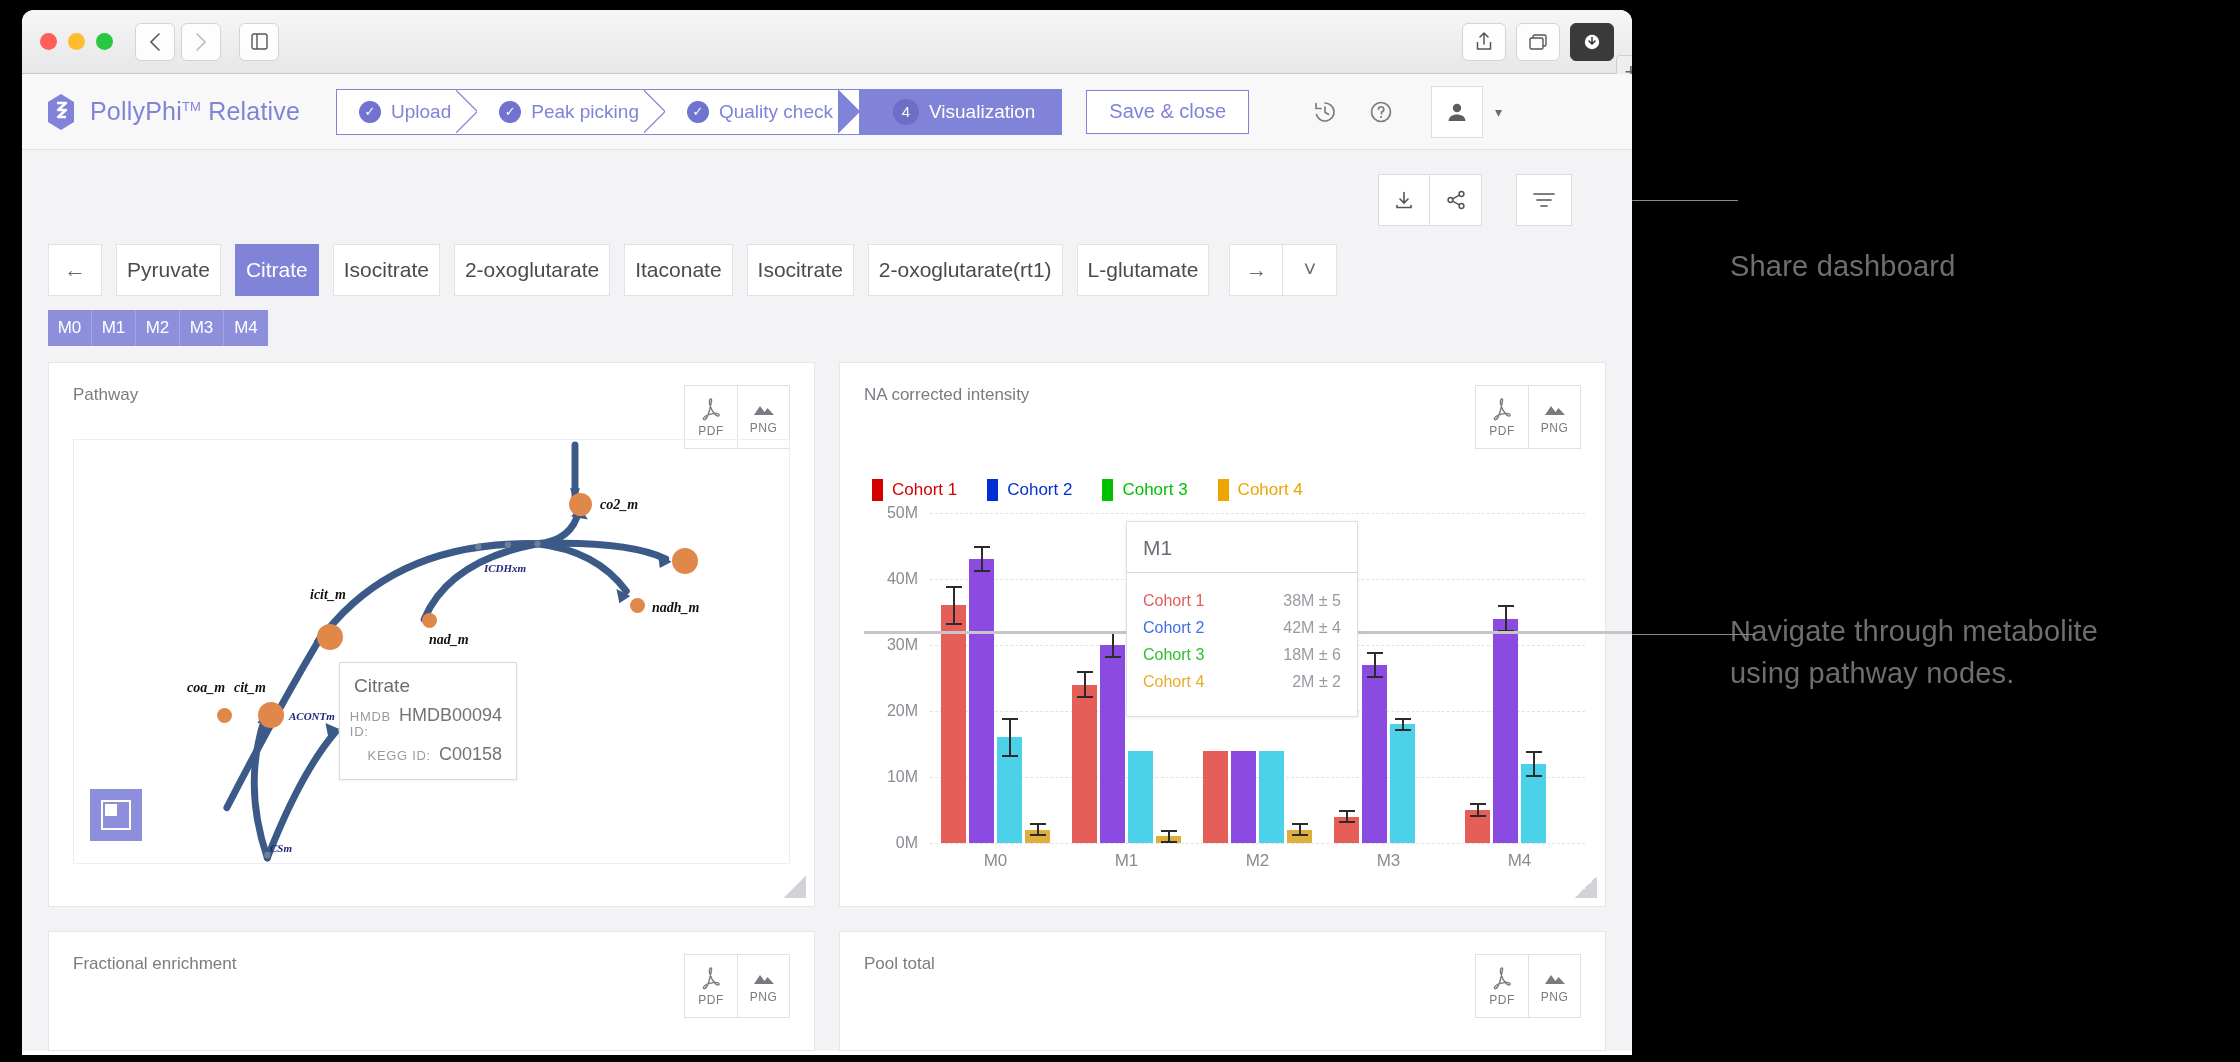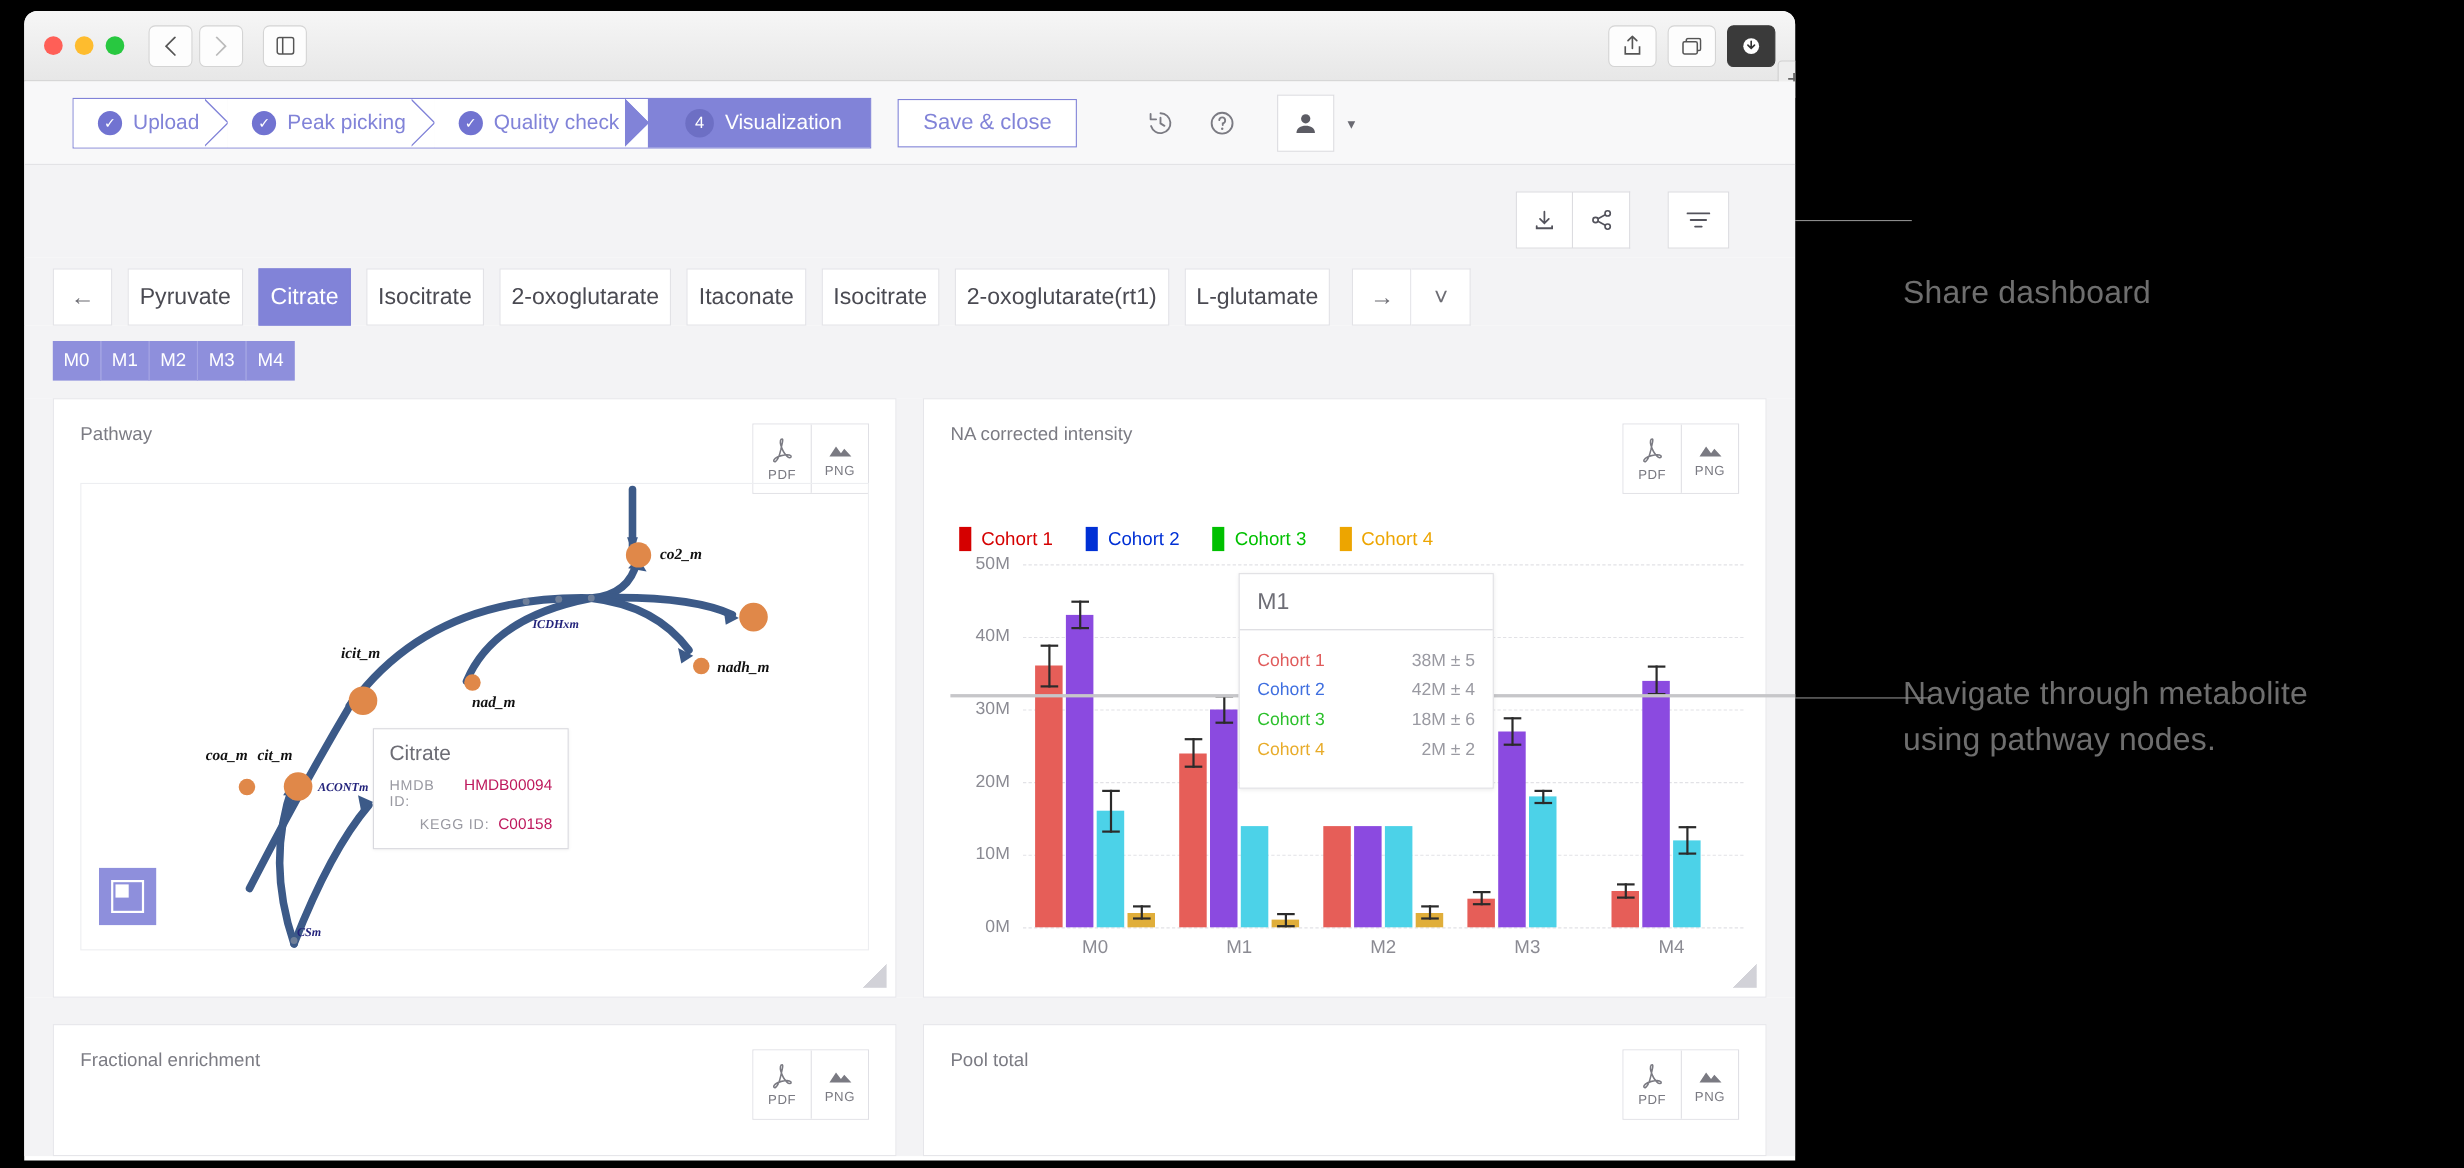--- a/index.html
+++ b/index.html
@@ -172,21 +172,21 @@
 
   
   .info-card {
     position: absolute; left: 265px; top: 222px; width: 178px;
     background: #fff; border: 1px solid #d9d9de; padding: 12px 14px 14px 14px;
     box-shadow: 0 1px 3px rgba(0,0,0,.06); z-index: 5;
   }
   .info-title { font-size: 19px; color: #6d6d75; margin-bottom: 8px; }
   .info-row { display: flex; justify-content: flex-end; gap: 8px; align-items: baseline; margin-top: 5px; }
   .info-key { font-size: 13px; color: #9a9aa2; letter-spacing: .7px; }
-  .info-val { font-size: 14px; color: #be185d; }
+  .info-val { font-size: 18px; color: #737373; }
 
   
   .chart-legend { display: flex; gap: 30px; padding: 30px 0 0 32px; }
   .lg-item { display: flex; align-items: center; gap: 9px; font-size: 17px; }
   .lg-swatch { width: 11px; height: 22px; }
   .chart-area { position: absolute; left: 24px; top: 150px; right: 20px; bottom: 42px; }
   .axis-y { position: absolute; left: 0; top: 0; width: 62px; height: 330px; }
   .ytick { position: absolute; right: 8px; font-size: 16px; color: #8b8b93; transform: translateY(-50%); }
   .gridline { position: absolute; left: 66px; right: 0; border-top: 1px dashed #e2e2e6; }
   .plot { position: absolute; left: 66px; right: 0; top: 0; height: 330px; display: flex; align-items: flex-end; }
@@ -269,20 +269,31 @@
         <svg width="16" height="16" viewBox="0 0 16 16">
             <circle cx="8" cy="8" r="7.2" fill="#fff"></circle>
             <path d="M8 3.6v6M5 7l3 3 3-3" stroke="#333" stroke-width="1.5" fill="none" stroke-linecap="round"></path>
           </svg>
       </div>
     </div>
     <div class="plus-tab">+</div>
   </div>
 
   <div class="appheader">
+    <div class="brand">
+      <span class="brand-logo">
+        <svg width="34" height="40" viewBox="0 0 34 40">
+          <path d="M4 10 L17 2 L30 10 L30 30 L17 38 L4 30 Z" fill="#8183d8"></path>
+          <path d="M13 11 h9 l-8 7 h8 l-8 7 h8" stroke="#fff" stroke-width="2.4" fill="none" stroke-linejoin="round"></path>
+        </svg>
+      </span>
+      <span class="brand-name">
+        <span>PollyPhi</span><sup>TM</sup><span> Relative</span>
+      </span>
+    </div>
 
     <div class="steps">
       <div class="step">
         <span class="chk">✓</span>
         <span>Upload</span>
       </div>
       <div class="step">
         <span class="chk">✓</span>
         <span>Peak picking</span>
       </div>

